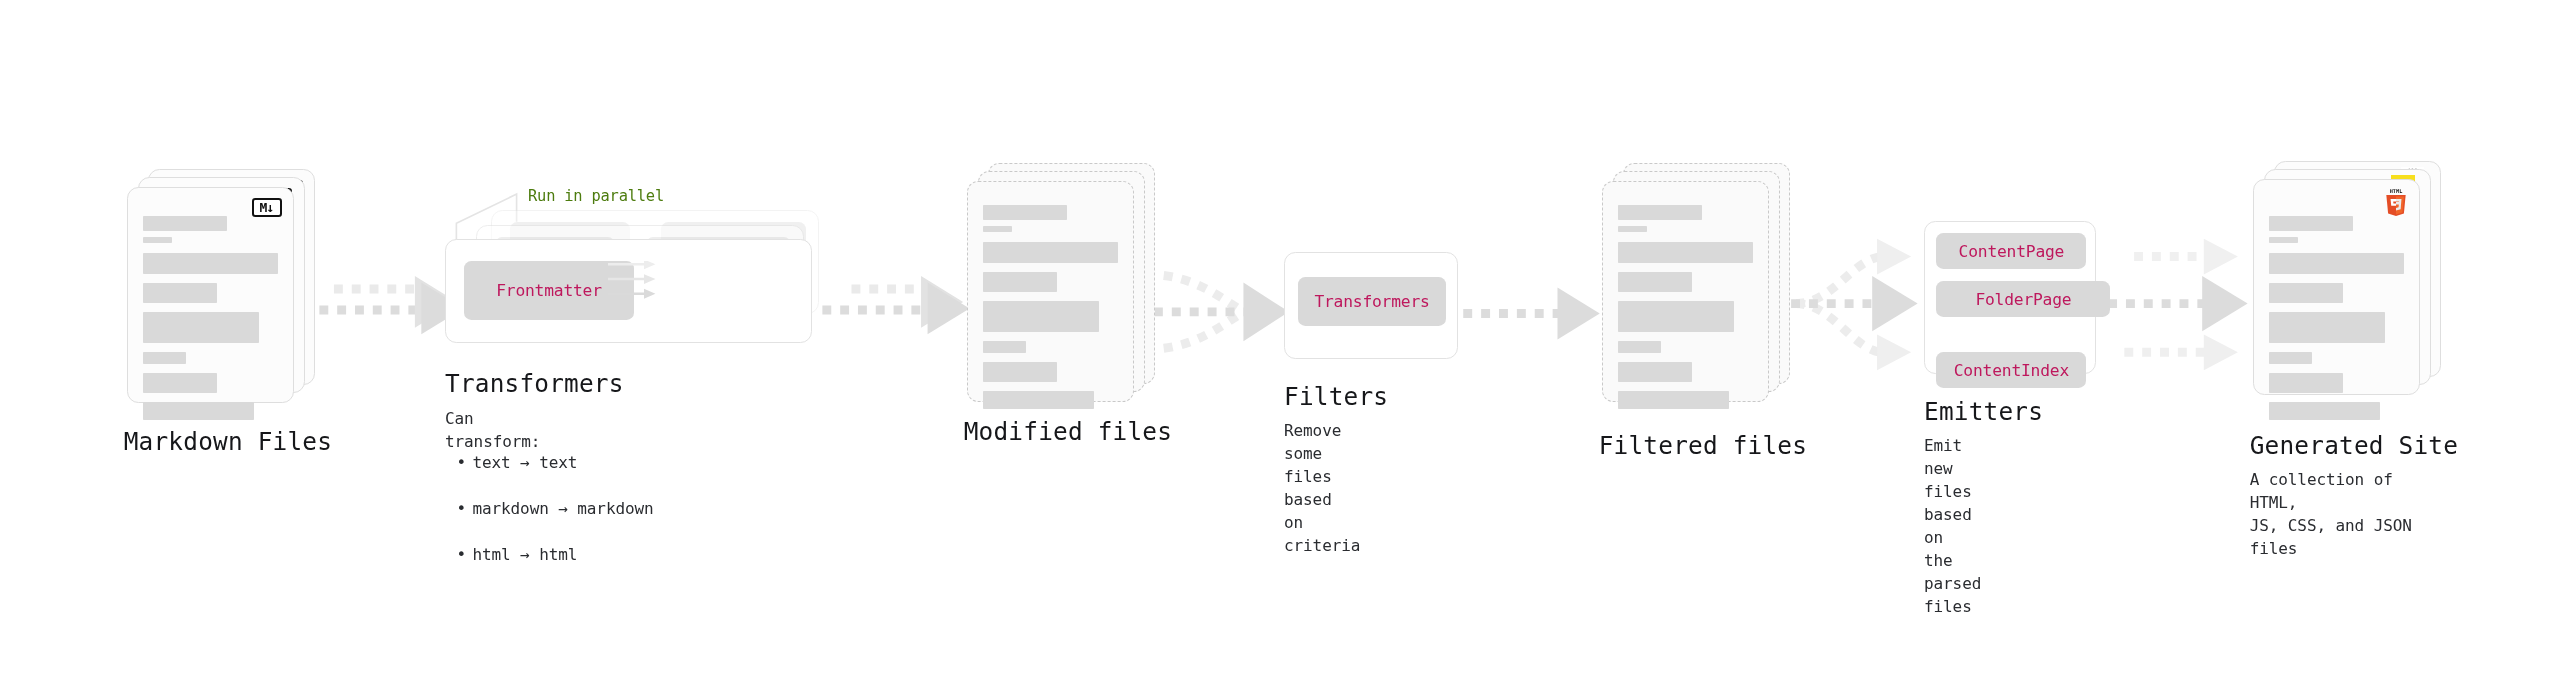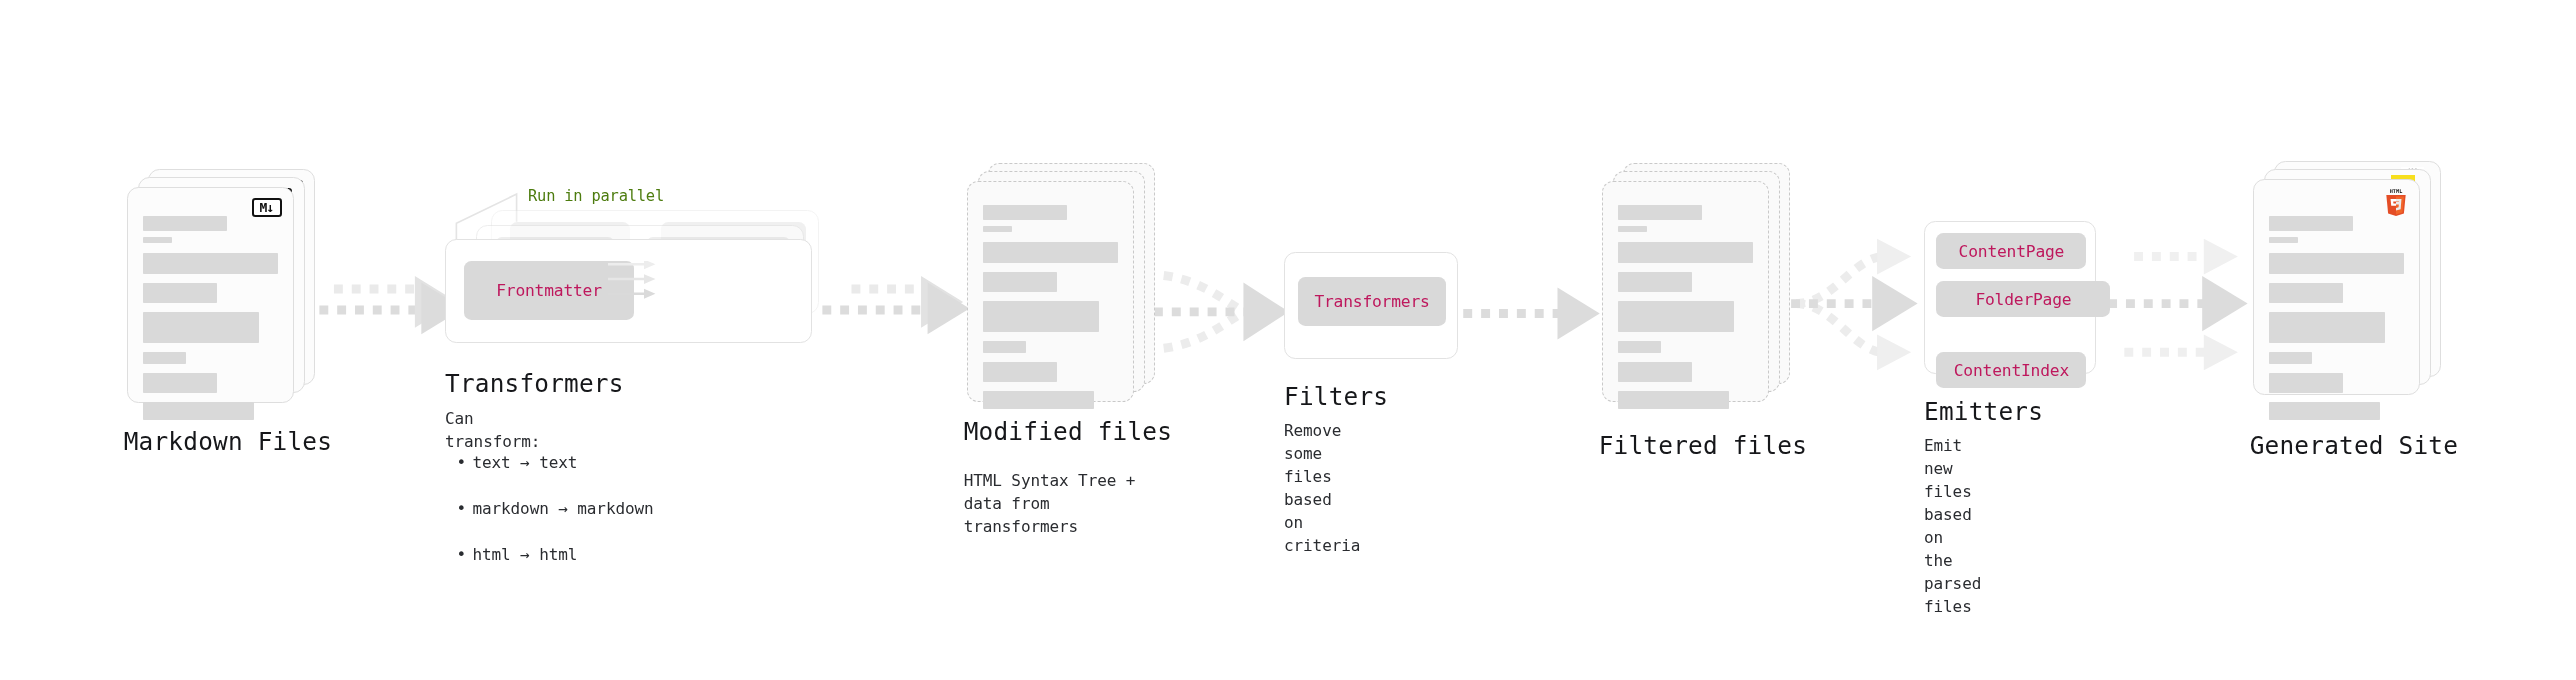--- a/index.html
+++ b/index.html
@@ -257,22 +257,20 @@
           <div class="skel p-tall"></div>
           <div class="skel p-short"></div>
           <div class="skel p-med2"></div>
           <div class="skel p-last"></div>
         </div>
       </div>
     </div>
 
     <div class="stage-title" style="position:absolute; left:-3.3px; top:254px;">Modified files</div>
 
-    <div class="stage-desc" style="position:absolute; left:-3.3px; top:306px;">HTML Syntax Tree +
-data from transformers</div>
   </div>
 
   <svg class="conn" style="left:1136px; top:258px;" width="153" height="111" viewBox="0 0 188 136">
     <path d="M12,20 C70,20 100,46 132,66" fill="none" stroke="#ececec" stroke-width="11" stroke-dasharray="11 11"></path>
     <path d="M12,112 C70,112 100,86 132,66" fill="none" stroke="#ececec" stroke-width="11" stroke-dasharray="11 11"></path>
     <line x1="0" y1="66" x2="140" y2="66" stroke="#dcdcdc" stroke-width="11" stroke-dasharray="11 11"></line>
     <polygon points="132,30 188,66 132,102" fill="#dcdcdc"></polygon>
   </svg>
 
   <div class="stage" style="left:1284px; top:252px;">
@@ -373,16 +371,18 @@
           <div class="skel p-tall"></div>
           <div class="skel p-short"></div>
           <div class="skel p-med2"></div>
           <div class="skel p-last"></div>
         </div>
       </div>
     </div>
 
     <div class="stage-title" style="position:absolute; left:-3.3px; top:270px;">Generated Site</div>
 
+    <div class="stage-desc" style="position:absolute; left:-3.3px; top:307px;">A collection of HTML,
+JS, CSS, and JSON files</div>
   </div>
 
 </div>
 
 
 </body></html>

